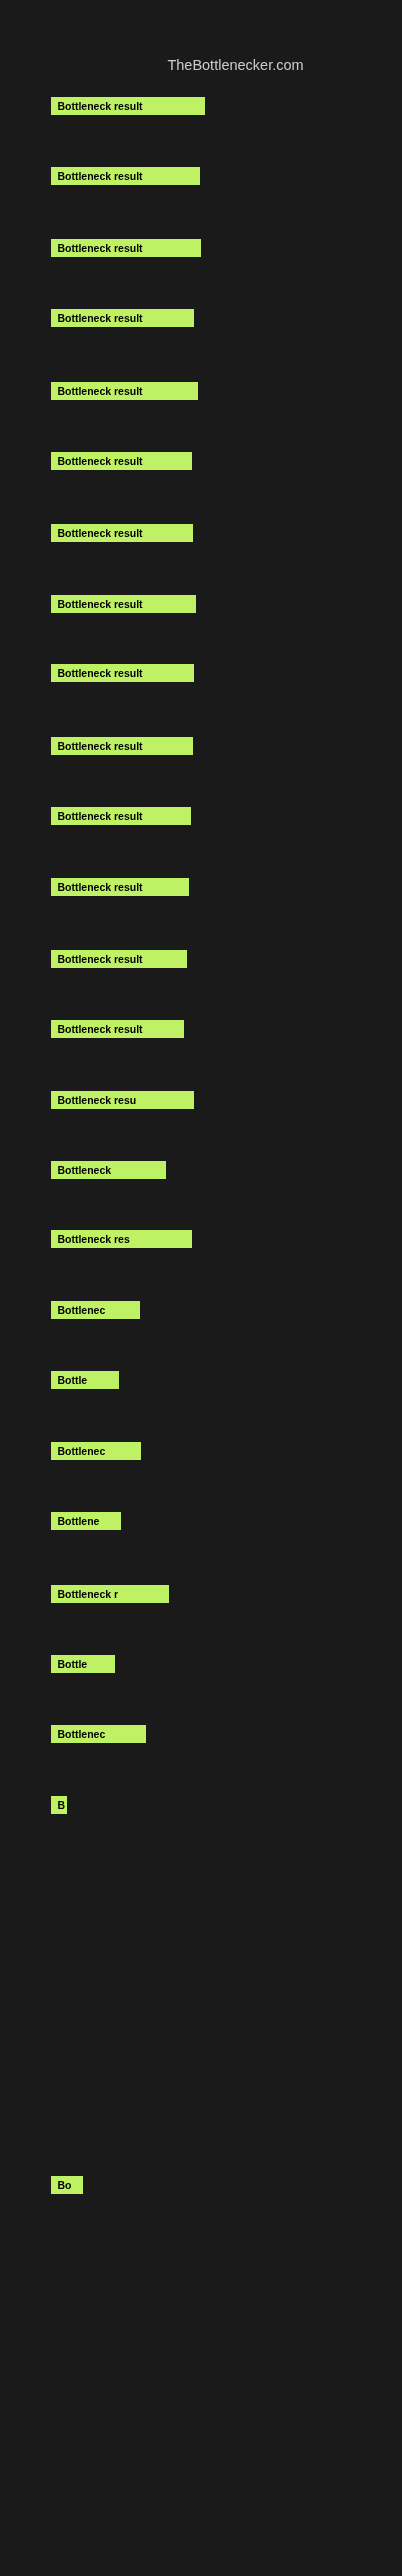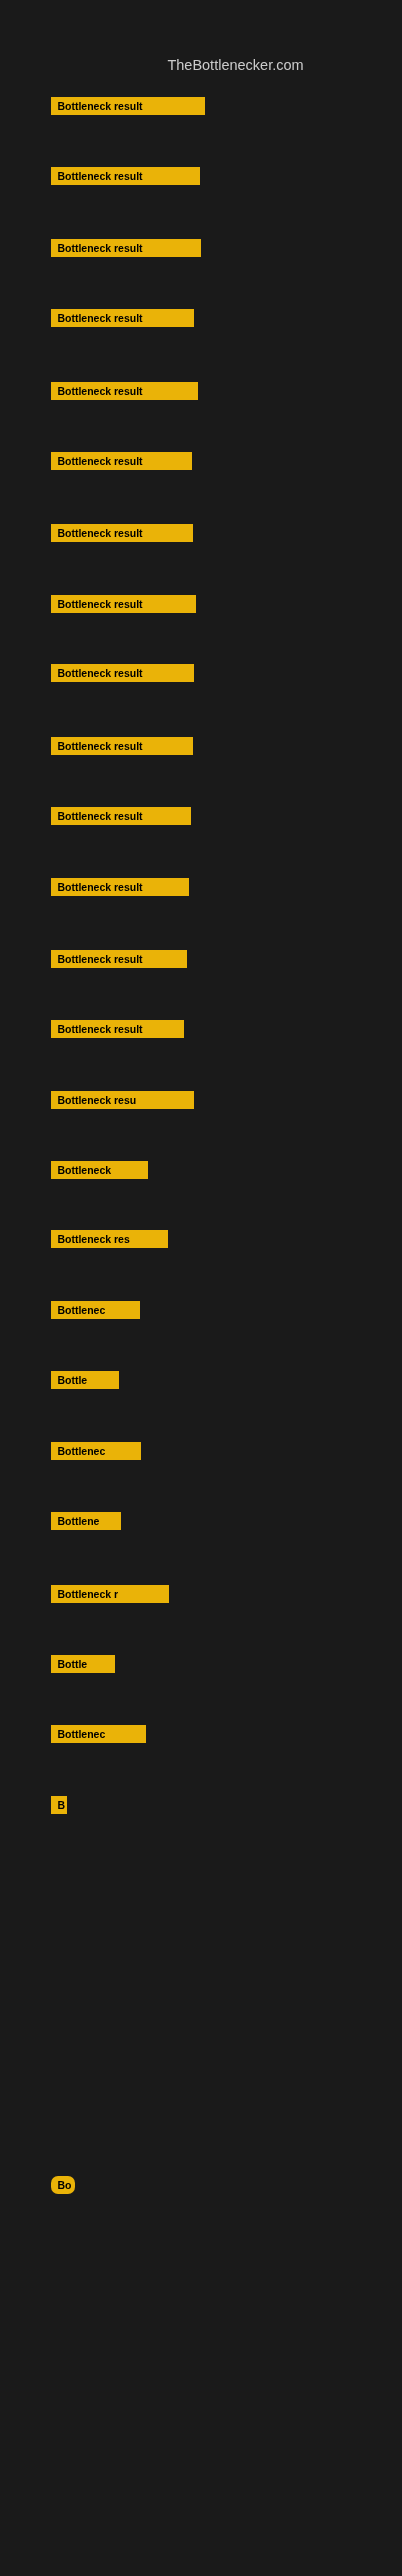--- a/index.html
+++ b/index.html
@@ -17,21 +17,21 @@
     .site-title {
       text-align: center;
       color: #cccccc;
       font-size: 14.5px;
       padding: 6.4px 0 3.2px 0;
       font-weight: normal;
     }
     .bottleneck-item {
       position: absolute;
       left: 0;
-      background-color: #eab308;
+      background-color: #bef264;
       color: #000000;
       font-size: 10.5px;
       font-weight: bold;
       padding: 3.2px 6.4px;
       white-space: nowrap;
       overflow: hidden;
       cursor: pointer;
     }
   </style>
 </head>
@@ -47,24 +47,24 @@
 <div class="bottleneck-item" style="top: 401px; width: 141px;">Bottleneck result</div>
 <div class="bottleneck-item" style="top: 473px; width: 142px;">Bottleneck result</div>
 <div class="bottleneck-item" style="top: 544px; width: 145px;">Bottleneck result</div>
 <div class="bottleneck-item" style="top: 613px; width: 143px;">Bottleneck result</div>
 <div class="bottleneck-item" style="top: 686px; width: 142px;">Bottleneck result</div>
 <div class="bottleneck-item" style="top: 756px; width: 140px;">Bottleneck result</div>
 <div class="bottleneck-item" style="top: 827px; width: 138px;">Bottleneck result</div>
 <div class="bottleneck-item" style="top: 899px; width: 136px;">Bottleneck result</div>
 <div class="bottleneck-item" style="top: 969px; width: 133px;">Bottleneck result</div>
 <div class="bottleneck-item" style="top: 1040px; width: 143px;">Bottleneck resu</div>
-<div class="bottleneck-item" style="top: 1110px; width: 97px;">Bottleneck</div>
-<div class="bottleneck-item" style="top: 1179px; width: 117px;">Bottleneck res</div>
+<div class="bottleneck-item" style="top: 1110px; width: 115px;">Bottleneck</div>
+<div class="bottleneck-item" style="top: 1179px; width: 141px;">Bottleneck res</div>
 <div class="bottleneck-item" style="top: 1250px; width: 89px;">Bottlenec</div>
 <div class="bottleneck-item" style="top: 1320px; width: 68px;">Bottle</div>
 <div class="bottleneck-item" style="top: 1391px; width: 90px;">Bottlenec</div>
 <div class="bottleneck-item" style="top: 1461px; width: 70px;">Bottlene</div>
 <div class="bottleneck-item" style="top: 1534px; width: 118px;">Bottleneck r</div>
 <div class="bottleneck-item" style="top: 1604px; width: 64px;">Bottle</div>
 <div class="bottleneck-item" style="top: 1674px; width: 95px;">Bottlenec</div>
 <div class="bottleneck-item" style="top: 1745px; width: 16px;">B</div>
-<div class="bottleneck-item" style="top: 2125px; width: 24px; border-radius: 7px;">Bo</div>
+<div class="bottleneck-item" style="top: 2125px; width: 32px;">Bo</div>
 
 
 </body></html>

